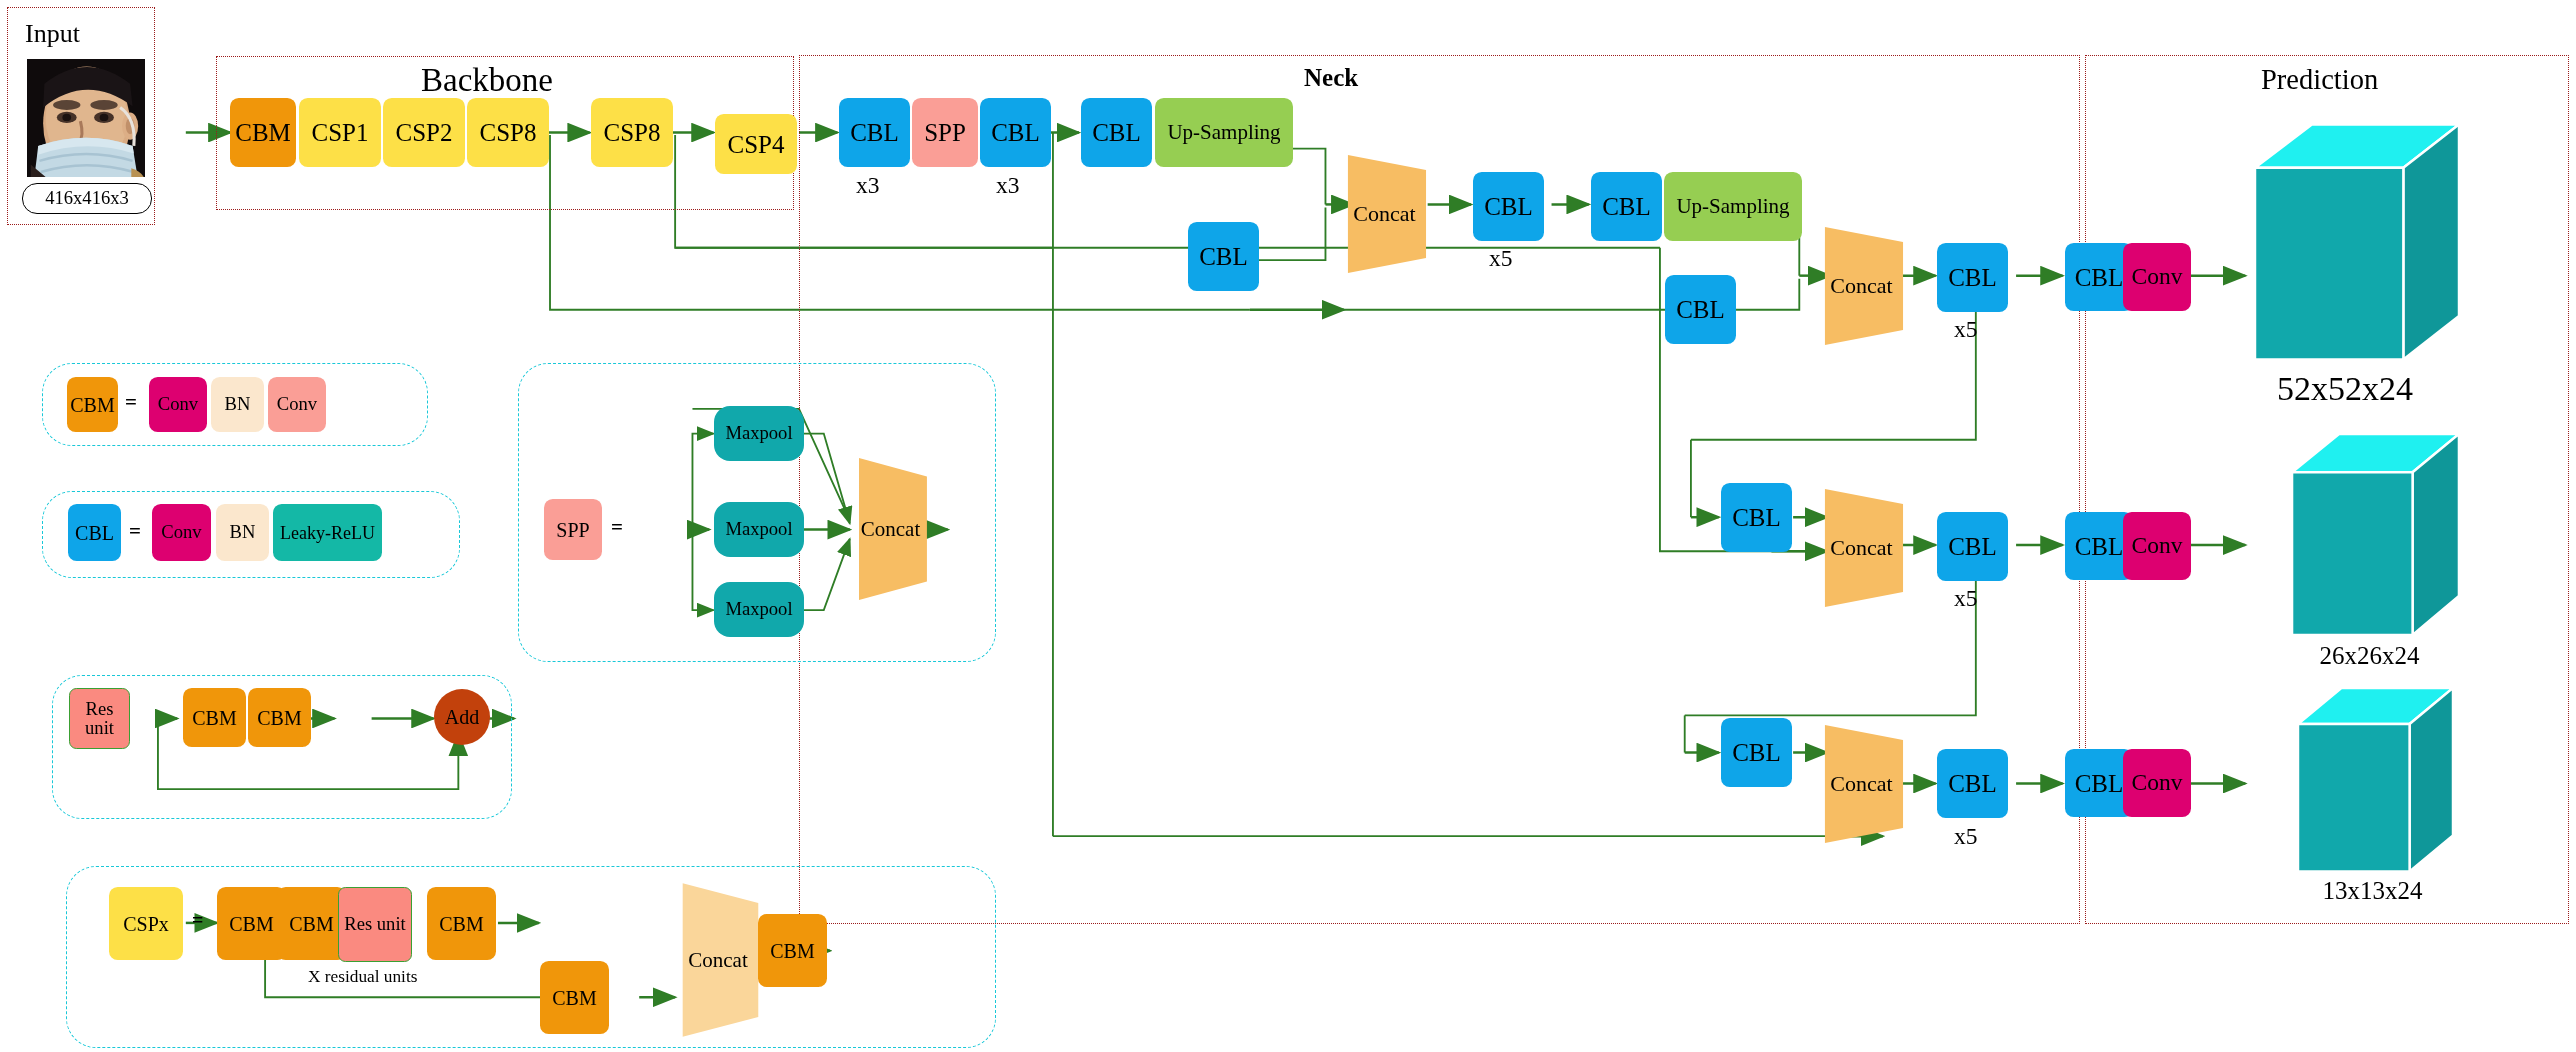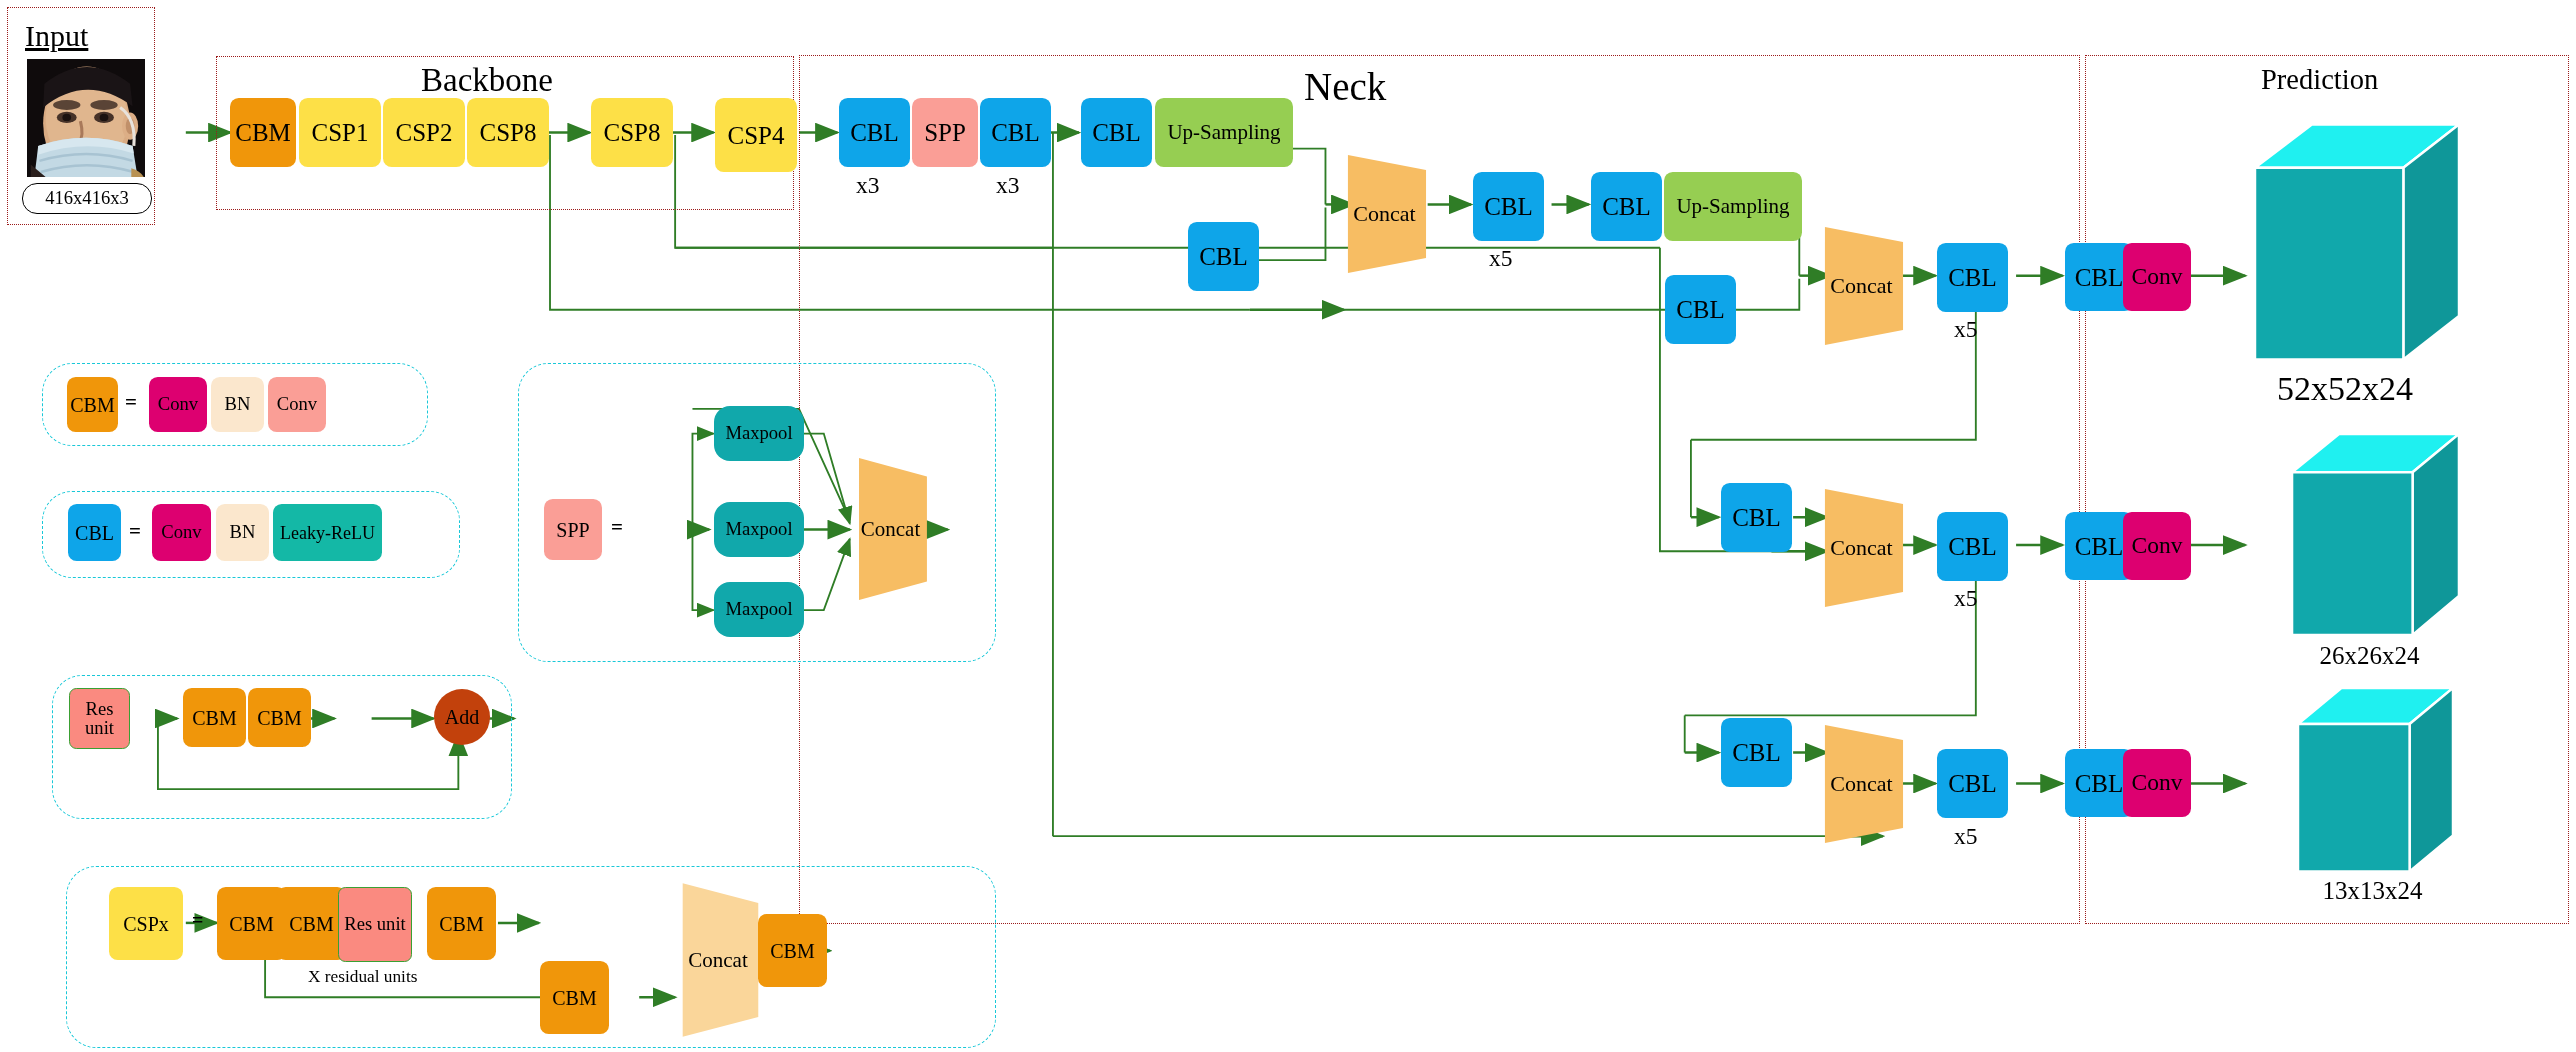--- a/index.html
+++ b/index.html
@@ -168,24 +168,24 @@
       <path d="M1288,1535 L1340,1535" marker-end="url(#ah)"></path>
     </g>
   </svg>
 
   <div class="frame dotted" style="left:7.4px;top:7.4px;width:146px;height:216px;"></div>
   <div class="frame dotted" style="left:216px;top:56px;width:576px;height:152px;"></div>
   <div class="frame dotted" style="left:799px;top:55px;width:1279px;height:867px;"></div>
   <div class="frame dotted" style="left:2085px;top:55px;width:482px;height:867px;"></div>
 
   <div class="secttitle" style="left:421px;top:62px;font-size:33px;">Backbone</div>
-  <div class="secttitle" style="left:1304px;top:64px;font-size:39px;">Neck</div>
+  <div class="secttitle" style="left:1304px;top:64px;font-size:25px;font-weight:bold;">Neck</div>
   <div class="secttitle" style="left:2261px;top:64px;font-size:28.5px;">Prediction</div>
 
-  <div class="secttitle" style="left:25px;top:18.6px;font-size:30px;text-decoration:underline;">Input</div>
+  <div class="secttitle" style="left:25px;top:18.6px;font-size:26px;">Input</div>
 
   <div class="photo" style="left:27px;top:59px;width:118px;height:118px;">
     <svg width="118" height="118" viewBox="0 0 190 190">
       <rect width="190" height="190" fill="#0f0b0c"></rect>
       <ellipse cx="96" cy="104" rx="70" ry="92" fill="#d9ab83"></ellipse>
       <ellipse cx="96" cy="96" rx="66" ry="80" fill="#e0b68e"></ellipse>
       <path d="M28 40 Q96 -14 166 40 L170 76 Q96 22 26 78 Z" fill="#1a1416"></path>
       <ellipse cx="166" cy="108" rx="13" ry="22" fill="#dcae86"></ellipse>
       <ellipse cx="166" cy="108" rx="7" ry="13" fill="#c1906a"></ellipse>
       <ellipse cx="64" cy="74" rx="22" ry="8" fill="#5a4436"></ellipse>
@@ -217,21 +217,21 @@
     </div>
   <div class="node green" style="left:383px;top:98px;width:82px;height:69px;font-size:25px;">
     <span>CSP2</span>
     </div>
   <div class="node green" style="left:467px;top:98px;width:82px;height:69px;font-size:25px;">
     <span>CSP8</span>
     </div>
   <div class="node green" style="left:591px;top:98px;width:82px;height:69px;font-size:25px;">
     <span>CSP8</span>
     </div>
-  <div class="node green" style="left:715px;top:98px;width:82px;height:74px;font-size:25px;">
+  <div class="node green" style="left:715px;top:114px;width:82px;height:60px;font-size:25px;">
     <span>CSP4</span>
     </div>
 
   <div class="node blue" style="left:839px;top:98px;width:71px;height:69px;font-size:25px;">
     <span>CBL</span>
     </div>
   <div class="xlabel" style="left:856px;top:172px;font-size:23.5px;">x3</div>
 
   <div class="node salmon" style="left:912px;top:98px;width:66px;height:69px;font-size:25px;">
     <span>SPP</span>

